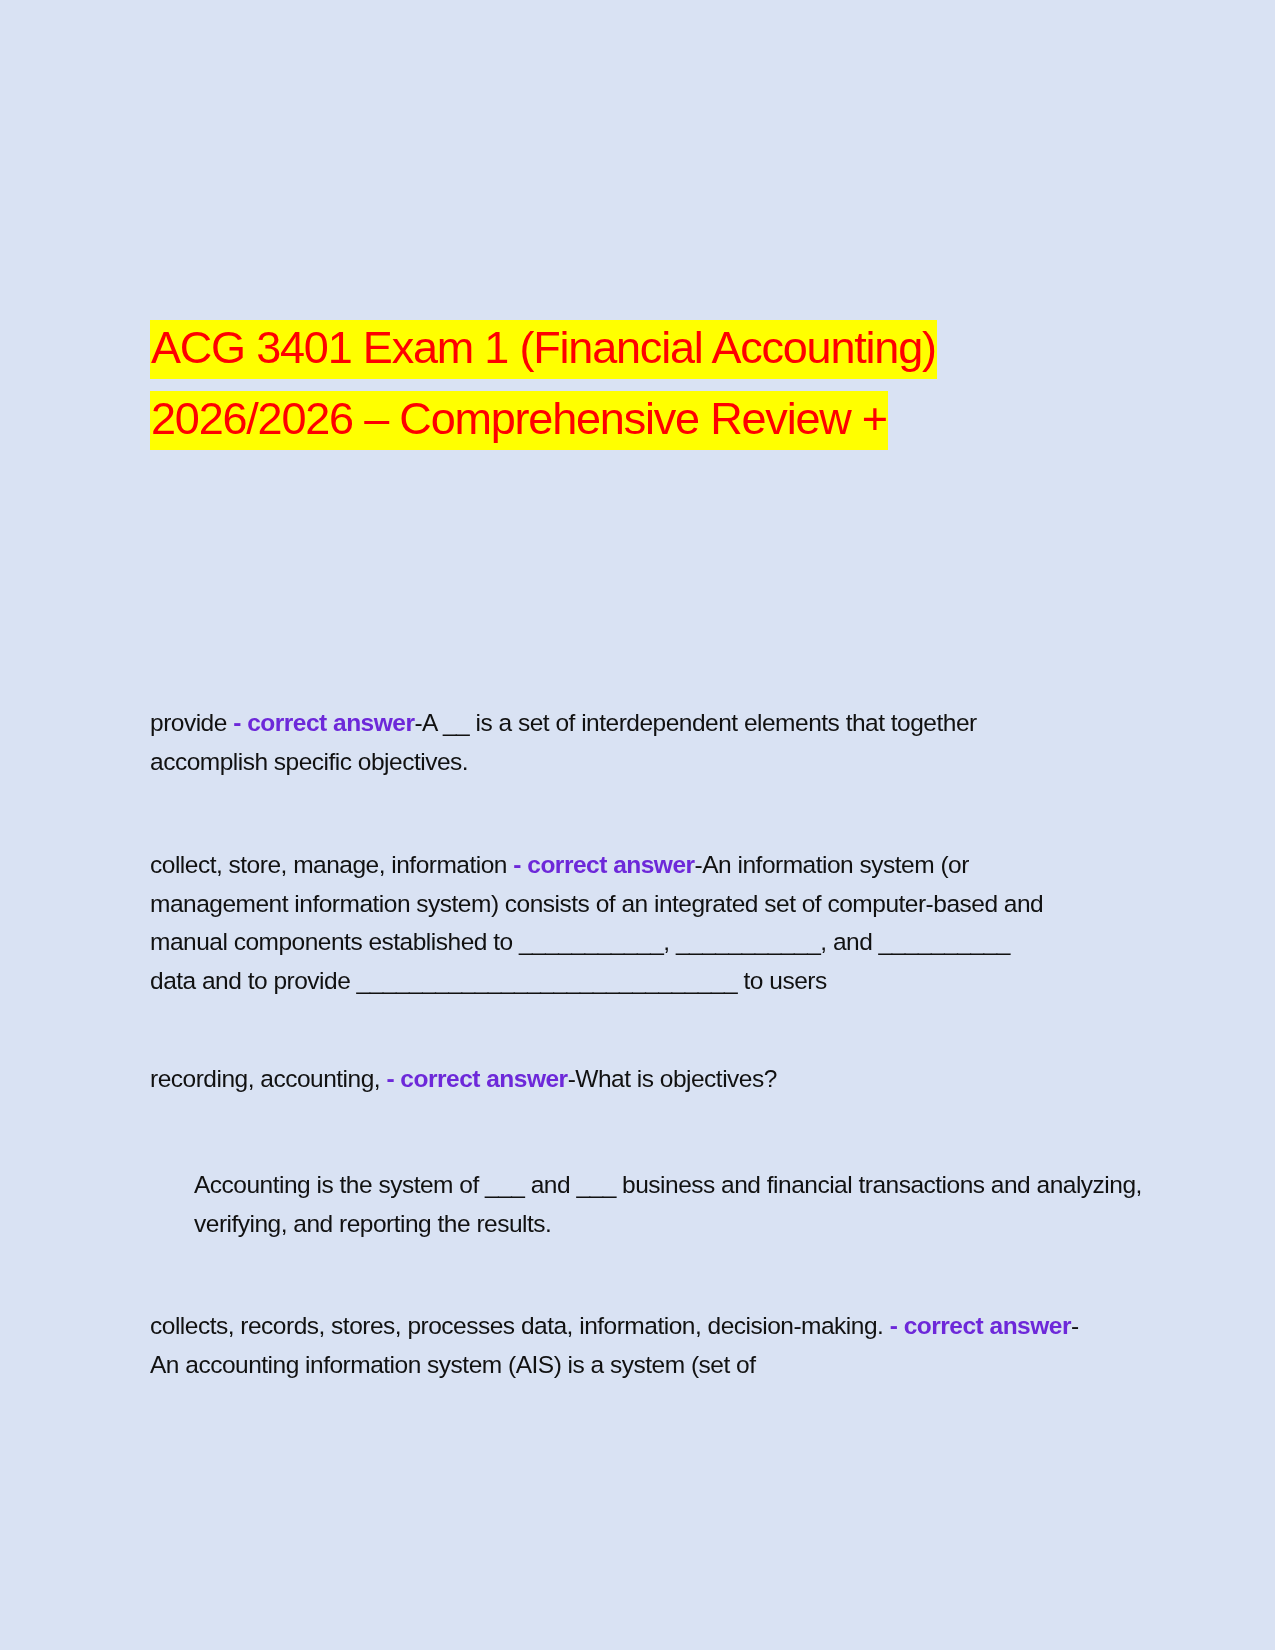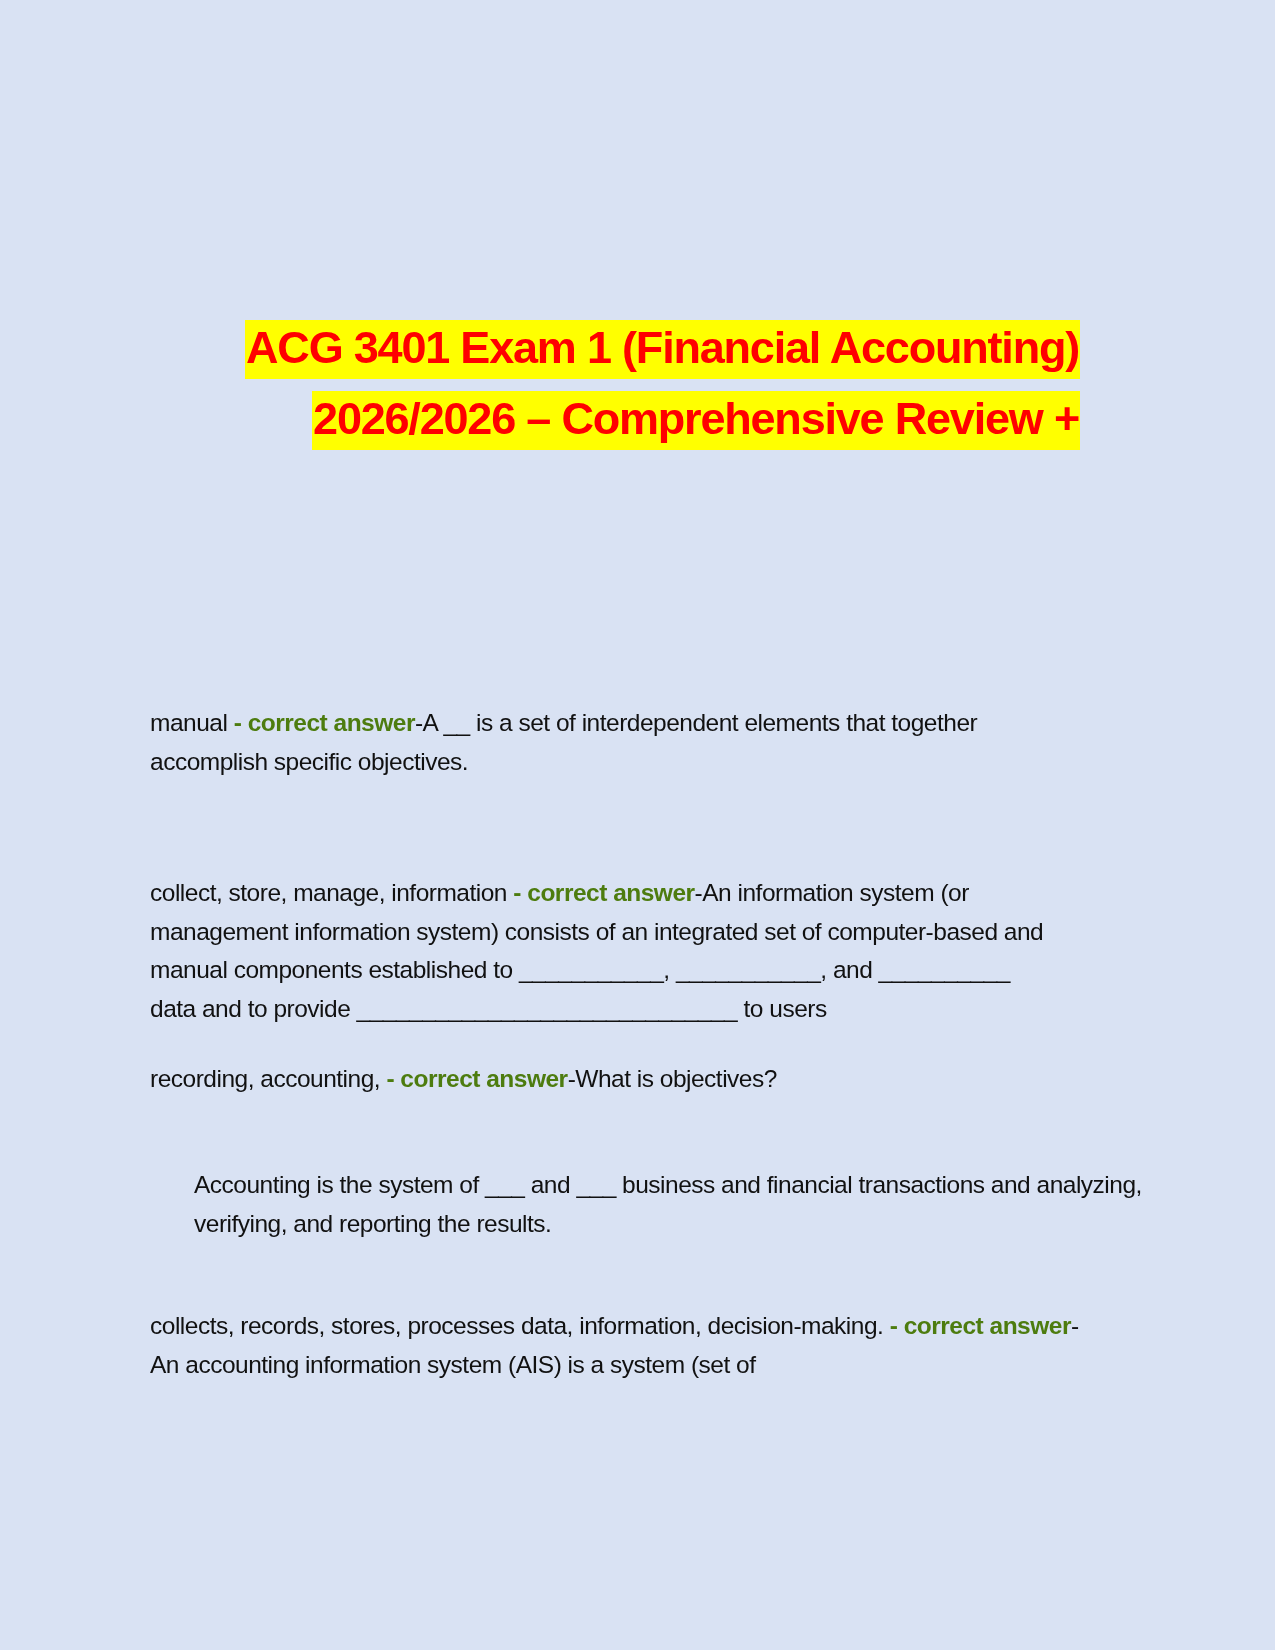--- a/index.html
+++ b/index.html
@@ -5,44 +5,44 @@
   html, body { margin: 0; padding: 0; }
   body {
     width: 1275px; height: 1650px;
     background: #D9E2F3;
     font-family: "Liberation Sans", sans-serif;
     position: relative; overflow: hidden;
   }
   .title {
     position: absolute; left: 150px; top: 312px; width: 930px;
     font-family: "Liberation Sans", sans-serif;
-    font-weight: bold; font-size: 45px; line-height: 71px;
-    color: #FF0000; letter-spacing: -1.2px; margin: 0; text-align: right;
+    font-weight: normal; font-size: 45px; line-height: 71px;
+    color: #FF0000; letter-spacing: -1.2px; margin: 0;
   }
   .title span.hl { background: #FFFF00; padding: 2px 1px 6px 1px; }
   .qa {
     position: absolute; left: 150px; width: 950px;
     font-size: 24.5px; line-height: 38.5px; color: #111;
     letter-spacing: -0.5px; margin: 0;
   }
-  .red { color: #4d7c0f; font-weight: bold; }
+  .red { color: #6d28d9; font-weight: bold; }
 </style>
 </head>
 <body>
 
 <h1 class="title">
   <span class="hl">ACG 3401 Exam 1 (Financial Accounting)</span><br>
   <span class="hl">2026/2026 – Comprehensive Review +</span><br>
 </h1>
 
 <p class="qa" style="top:704px;">
-  <span>manual </span><span class="red">- correct answer</span><span>-A __ is a set of interdependent elements that together accomplish specific objectives.</span>
+  <span>provide </span><span class="red">- correct answer</span><span>-A __ is a set of interdependent elements that together accomplish specific objectives.</span>
 </p>
 
-<p class="qa" style="top:846px; width:910px;margin-top:28px;">
+<p class="qa" style="top:846px; width:910px;">
   <span>collect, store, manage, information </span><span class="red">- correct answer</span><span>-An information system (or management information system) consists of an integrated set of computer-based and manual components established to ___________, ___________, and __________ data and to provide _____________________________ to users</span>
 </p>
 
 <p class="qa" style="top:1060px;">
   <span>recording, accounting, </span><span class="red">- correct answer</span><span>-What is objectives?</span>
 </p>
 
 <p class="qa" style="top:1166px;margin-left:44px;">
   <span>Accounting is the system of ___ and ___ business and financial transactions and analyzing, verifying, and reporting the results.</span>
 </p>

